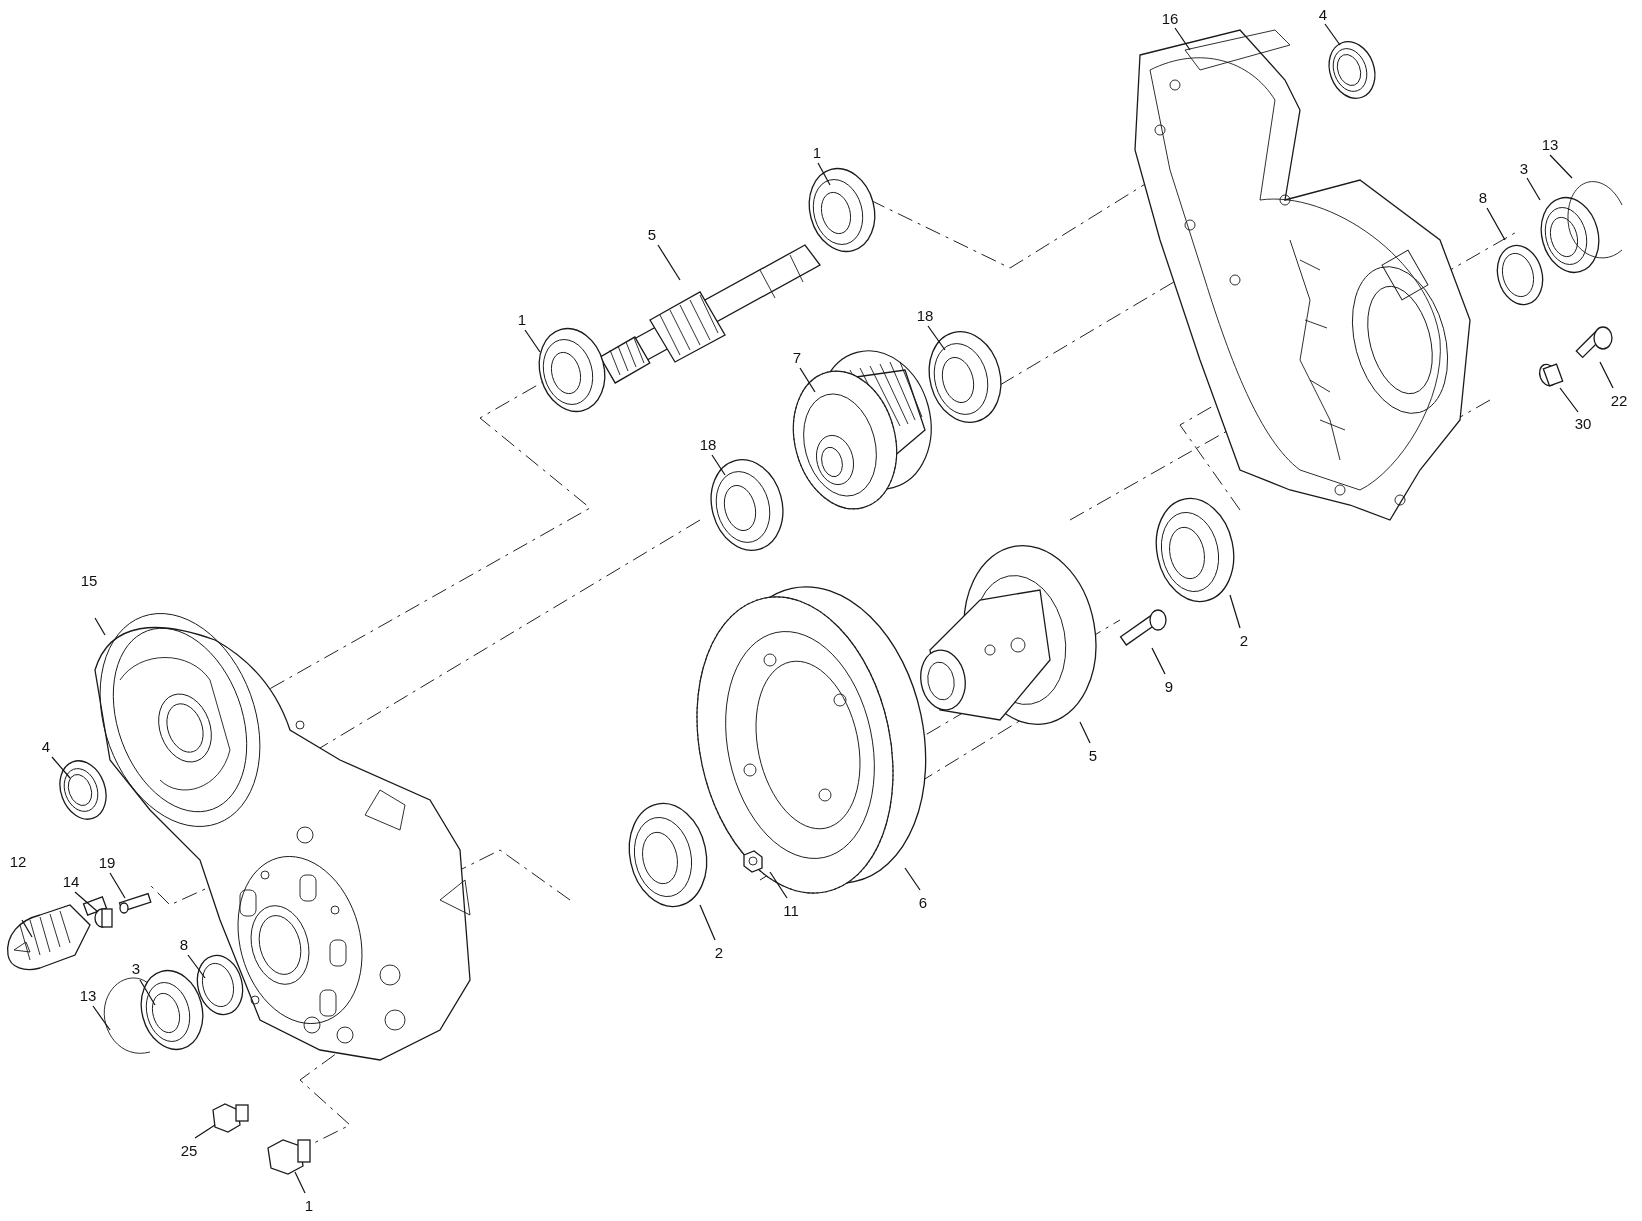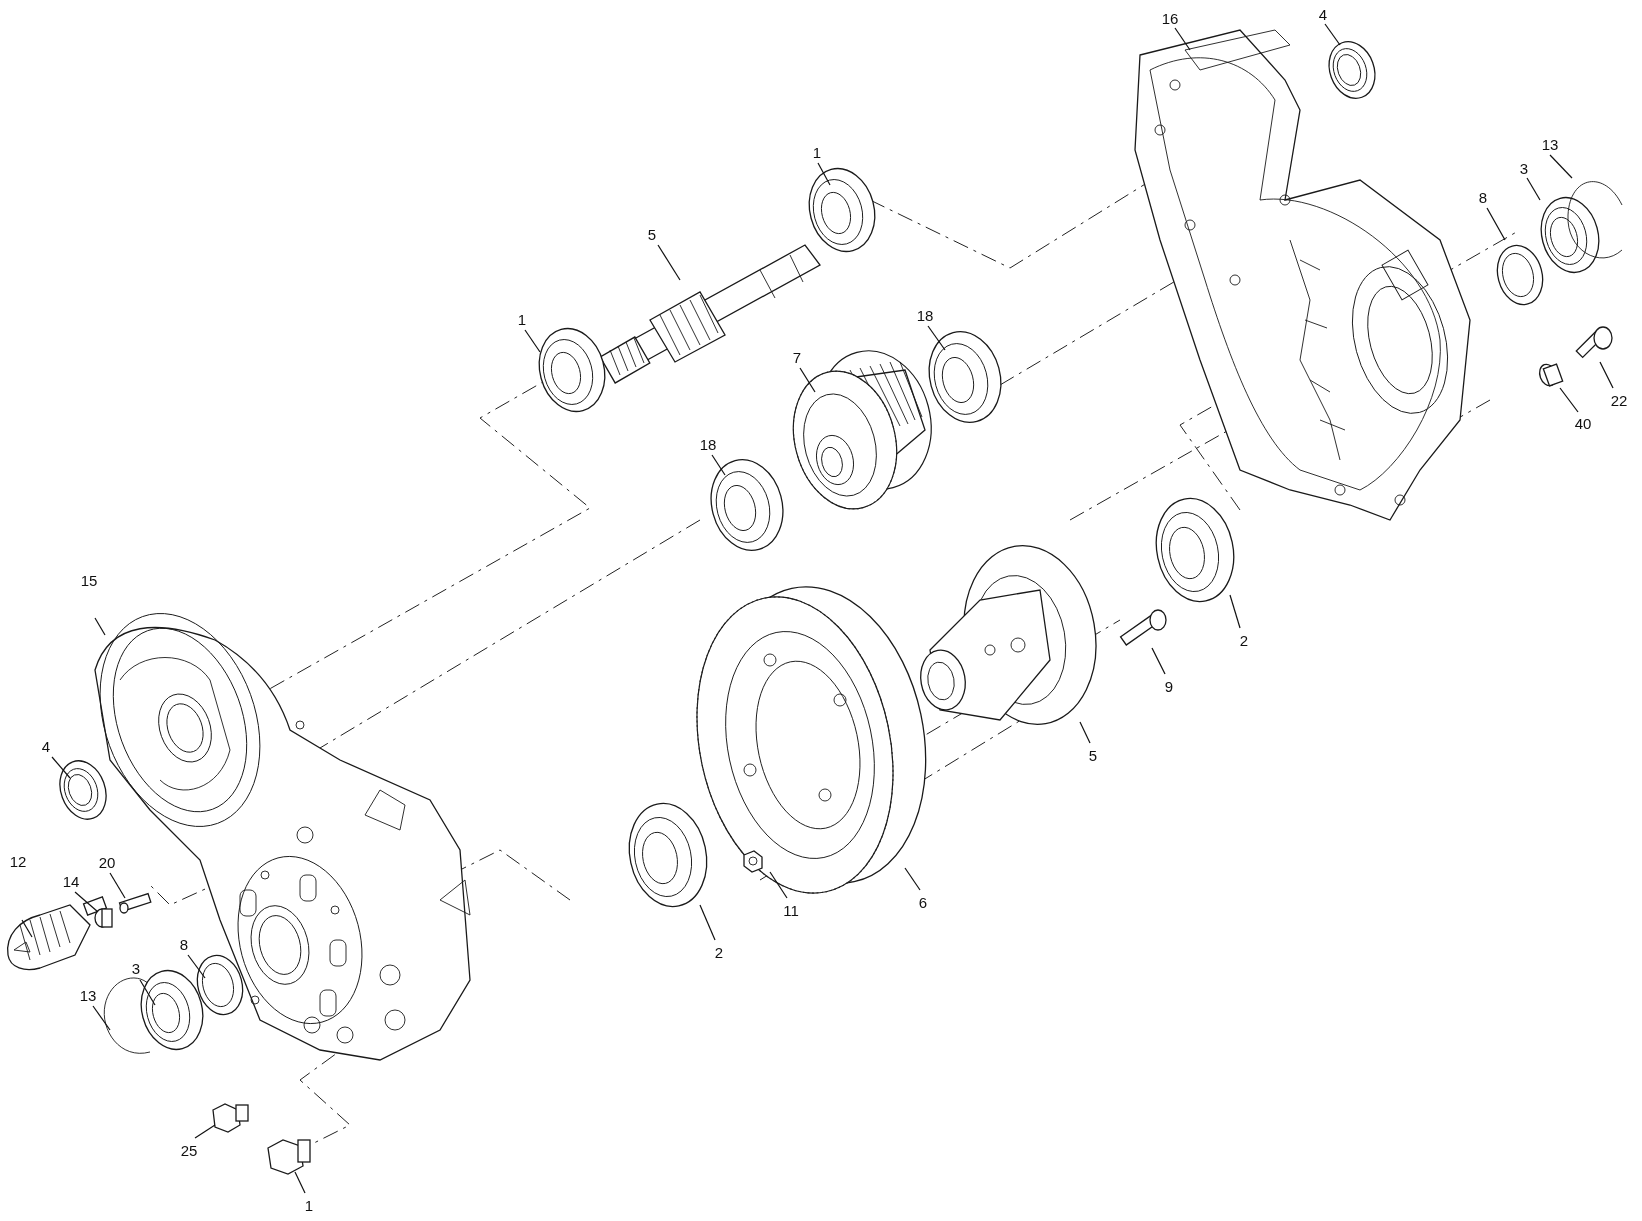--- a/index.html
+++ b/index.html
@@ -275,28 +275,28 @@
 <div class="callout" style="left:1323px;top:14px">4</div>
 <div class="callout" style="left:817px;top:152px">1</div>
 <div class="callout" style="left:1550px;top:144px">13</div>
 <div class="callout" style="left:1524px;top:168px">3</div>
 <div class="callout" style="left:1483px;top:197px">8</div>
 <div class="callout" style="left:652px;top:234px">5</div>
 <div class="callout" style="left:522px;top:319px">1</div>
 <div class="callout" style="left:925px;top:315px">18</div>
 <div class="callout" style="left:797px;top:357px">7</div>
 <div class="callout" style="left:1619px;top:400px">22</div>
-<div class="callout" style="left:1583px;top:423px">40</div>
+<div class="callout" style="left:1583px;top:423px">30</div>
 <div class="callout" style="left:708px;top:444px">18</div>
 <div class="callout" style="left:89px;top:580px">15</div>
 <div class="callout" style="left:1244px;top:640px">2</div>
 <div class="callout" style="left:1169px;top:686px">9</div>
 <div class="callout" style="left:1093px;top:755px">5</div>
 <div class="callout" style="left:46px;top:746px">4</div>
-<div class="callout" style="left:107px;top:862px">20</div>
+<div class="callout" style="left:107px;top:862px">19</div>
 <div class="callout" style="left:71px;top:881px">14</div>
 <div class="callout" style="left:18px;top:861px">12</div>
 <div class="callout" style="left:184px;top:944px">8</div>
 <div class="callout" style="left:136px;top:968px">3</div>
 <div class="callout" style="left:88px;top:995px">13</div>
 <div class="callout" style="left:791px;top:910px">11</div>
 <div class="callout" style="left:923px;top:902px">6</div>
 <div class="callout" style="left:719px;top:952px">2</div>
 <div class="callout" style="left:189px;top:1150px">25</div>
 <div class="callout" style="left:309px;top:1205px">1</div>

